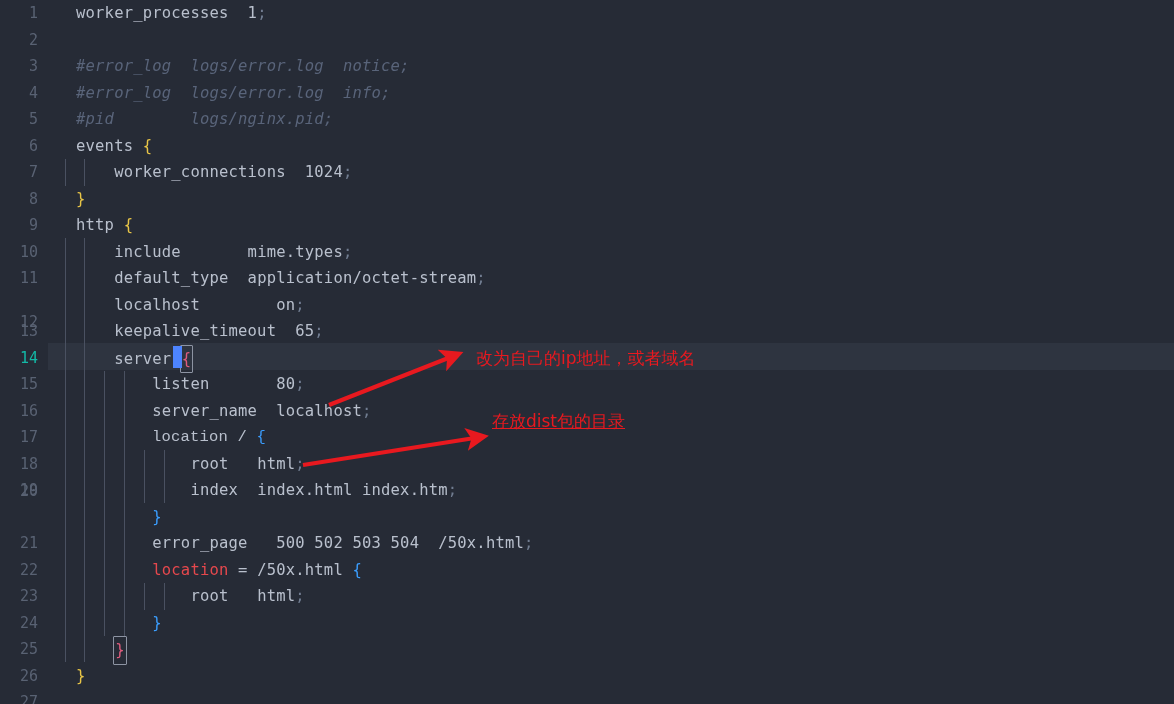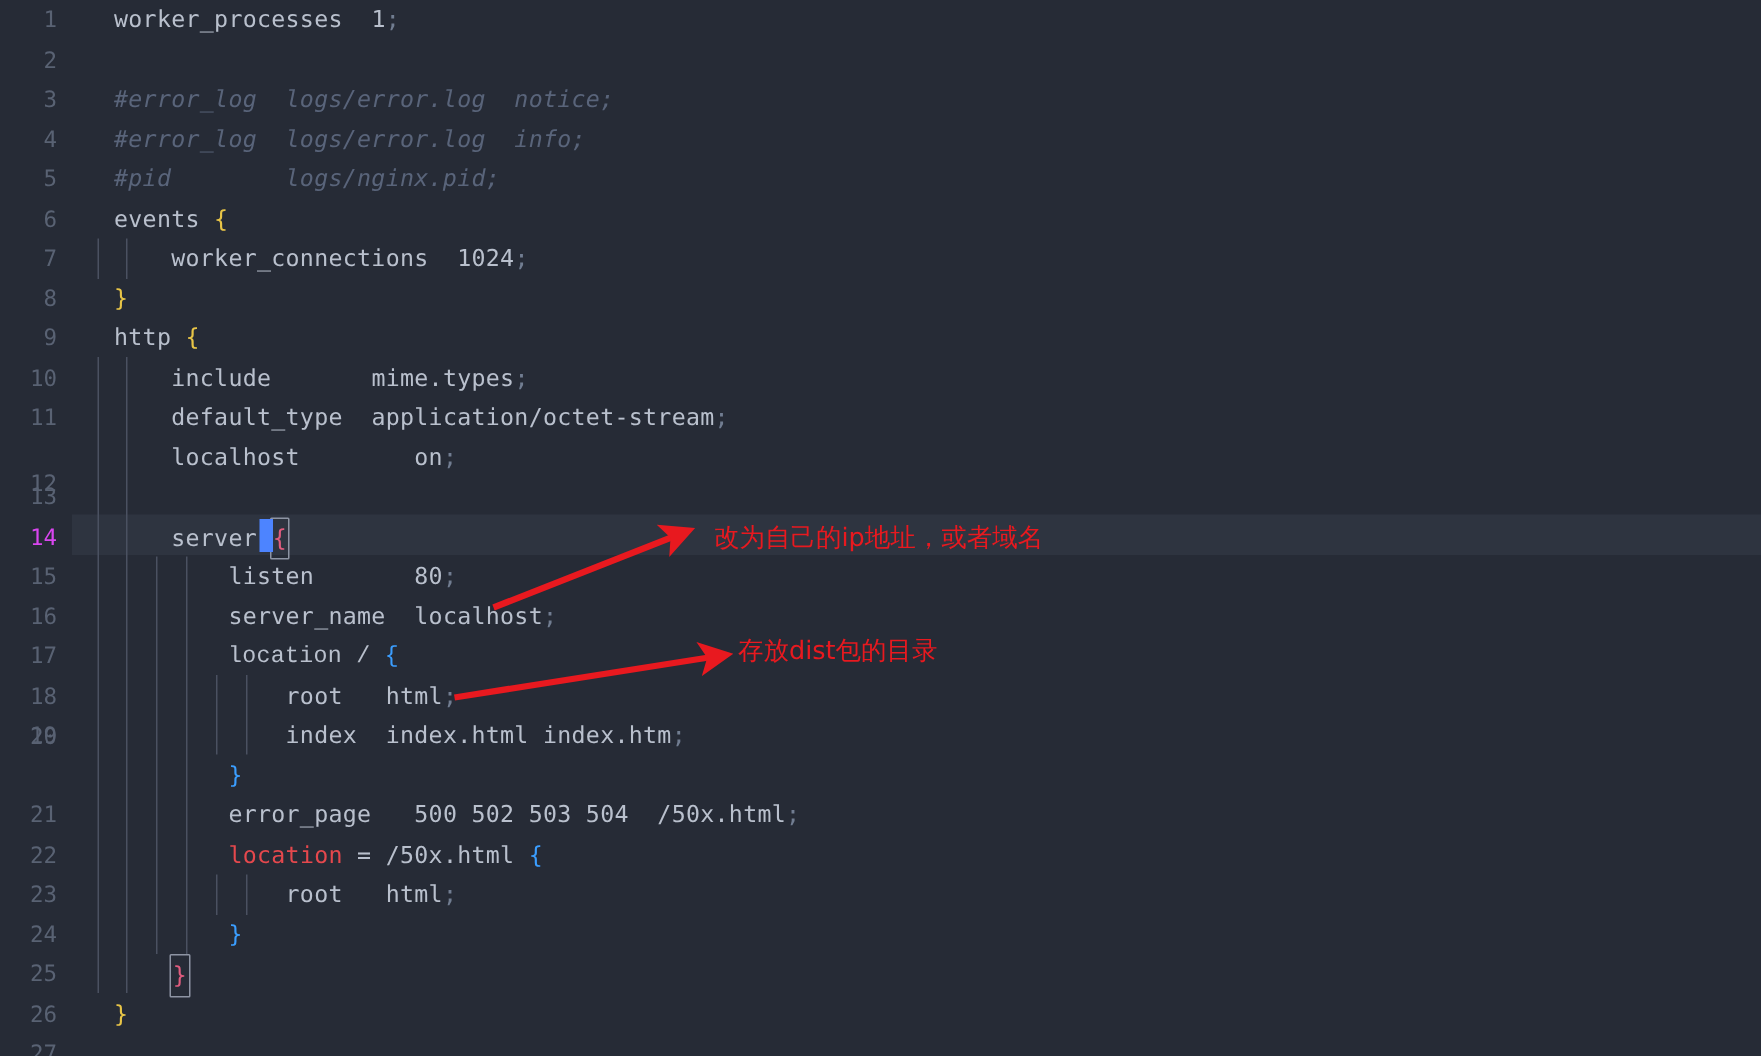--- a/index.html
+++ b/index.html
@@ -36,21 +36,21 @@
     left: 0;
     width: 38px;
     height: 26.5px;
     line-height: 26.5px;
     text-align: right;
     font-size: 15px;
     color: #596273;
     font-family: "DejaVu Sans Mono", "Liberation Mono", monospace;
   }
   .gutter-row.active {
-    color: #d946ef;
+    color: #14b8a6;
   }
 
   
   .code-area {
     position: absolute;
     left: 66px;
     top: 0;
     right: 0;
     height: 560px;
   }
@@ -202,20 +202,21 @@
     <div class="code-row" style="top:185.5px;"><span class="code-text t-brace-y">}</span></div>
 
     <div class="code-row" style="top:212px;"><span class="code-text"><span class="t-plain">http </span><span class="t-brace-y">{</span></span></div>
 
     <div class="code-row" style="top:238.5px;"><span class="code-text"><span class="t-plain">    include</span><span>       </span><span class="t-plain">mime.types</span><span class="t-punc">;</span></span></div>
 
     <div class="code-row" style="top:265px;"><span class="code-text"><span class="t-plain">    default_type</span><span>  </span><span class="t-plain">application/octet-stream</span><span class="t-punc">;</span></span></div>
 
     <div class="code-row" style="top:291.5px;"><span class="code-text"><span class="t-plain">    localhost</span><span>        </span><span class="t-plain">on</span><span class="t-punc">;</span></span></div>
 
+    <div class="code-row" style="top:318px;"><span class="code-text"><span class="t-plain">    keepalive_timeout</span><span>  </span><span class="t-num">65</span><span class="t-punc">;</span></span></div>
 
     <div class="code-row" style="top:344.5px; z-index:3;"><span class="code-text"><span class="t-plain">    server </span><span class="t-brace-p brace-box">{</span></span></div>
 
     <div class="code-row" style="top:371px;"><span class="code-text"><span class="t-plain">        listen</span><span>       </span><span class="t-num">80</span><span class="t-punc">;</span></span></div>
 
     <div class="code-row" style="top:397.5px;"><span class="code-text"><span class="t-plain">        server_name</span><span>  </span><span class="t-plain">localhost</span><span class="t-punc">;</span></span></div>
 
     <div class="code-row" style="top:424px;font-family:Liberation Mono, monospace;"><span class="code-text"><span class="t-plain">        location / </span><span class="t-brace-b">{</span></span></div>
 
     <div class="code-row" style="top:450.5px;"><span class="code-text"><span class="t-plain">            root</span><span>   </span><span class="t-plain">html</span><span class="t-punc">;</span></span></div>
@@ -247,15 +248,15 @@
       <marker id="ah" markerWidth="5.5" markerHeight="5.5" refX="3.6" refY="2.75" orient="auto" markerUnits="strokeWidth">
         <path d="M0,0 L5.5,2.75 L0,5.5 L1.3,2.75 Z" fill="#e8191f"></path>
       </marker>
     </defs>
     <line x1="329" y1="405" x2="456" y2="355" stroke="#e8191f" stroke-width="4.2" marker-end="url(#ah)"></line>
     <line x1="303" y1="465" x2="481" y2="437" stroke="#e8191f" stroke-width="4.2" marker-end="url(#ah)"></line>
   </svg>
 
   <div class="anno-text" style="left:463px; top:347px;margin-left:13px;">改为自己的ip地址，或者域名</div>
 
-  <div class="anno-text" style="left:492px; top:422px;">存放dist包的目录</div>
+  <div class="anno-text" style="left:492px; top:410px;text-decoration:underline;">存放dist包的目录</div>
 
 </div>
 
 </body></html>

